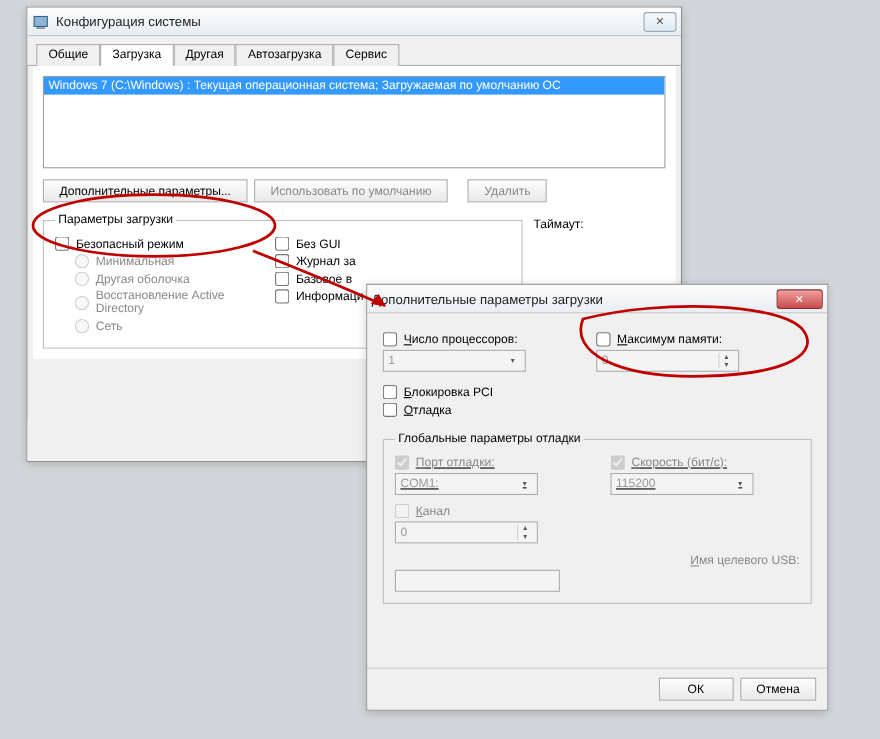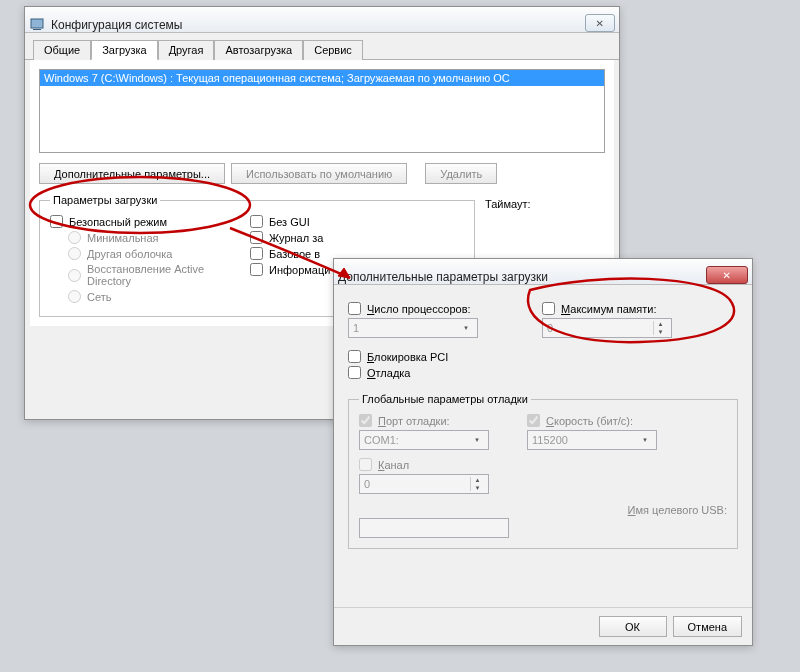--- a/index.html
+++ b/index.html
@@ -17,21 +17,21 @@
   .window {
     position: absolute;
     background: #f0f0f0;
     border: 1px solid #8e8e8e;
     box-shadow: 0 2px 8px rgba(0,0,0,0.2);
   }
   .titlebar {
     height: 26px;
     background: linear-gradient(#fdfdfd, #e8edf3);
     display: flex;
-    align-items: flex-end;
+    align-items: center;
     padding: 0 4px;
     border-bottom: 1px solid #bcbcbc;
   }
   .titlebar .icon {
     width: 16px; height: 16px;
     margin-right: 6px;
     display: flex; align-items: center; justify-content: center;
   }
   .titlebar .title { flex: 1; color: #222; font-size: 12px; }
   .win-btn {
@@ -287,21 +287,21 @@
       <input type="checkbox" style="">
         <label><span class="underline">Б</span>локировка PCI</label>
     </div>
     <div class="checkbox">
       <input type="checkbox" style="">
         <label><span class="underline">О</span>тладка</label>
     </div>
 
     <fieldset style="margin-top:14px;">
       <legend>Глобальные параметры отладки</legend>
-      <div style="display:flex; gap:8px;">
+      <div style="display:flex; gap:36px;text-decoration:underline;">
         <div style="width:160px;">
           <div class="checkbox disabled">
             <input type="checkbox" checked="" disabled="" style="">
               <label><span class="underline">П</span>орт отладки:</label>
           </div>
           <div class="combo disabled" style="width:130px; margin-top:2px;">
             <span>COM1:</span>
             <span class="arrow">▾</span>
           </div>
         </div>

